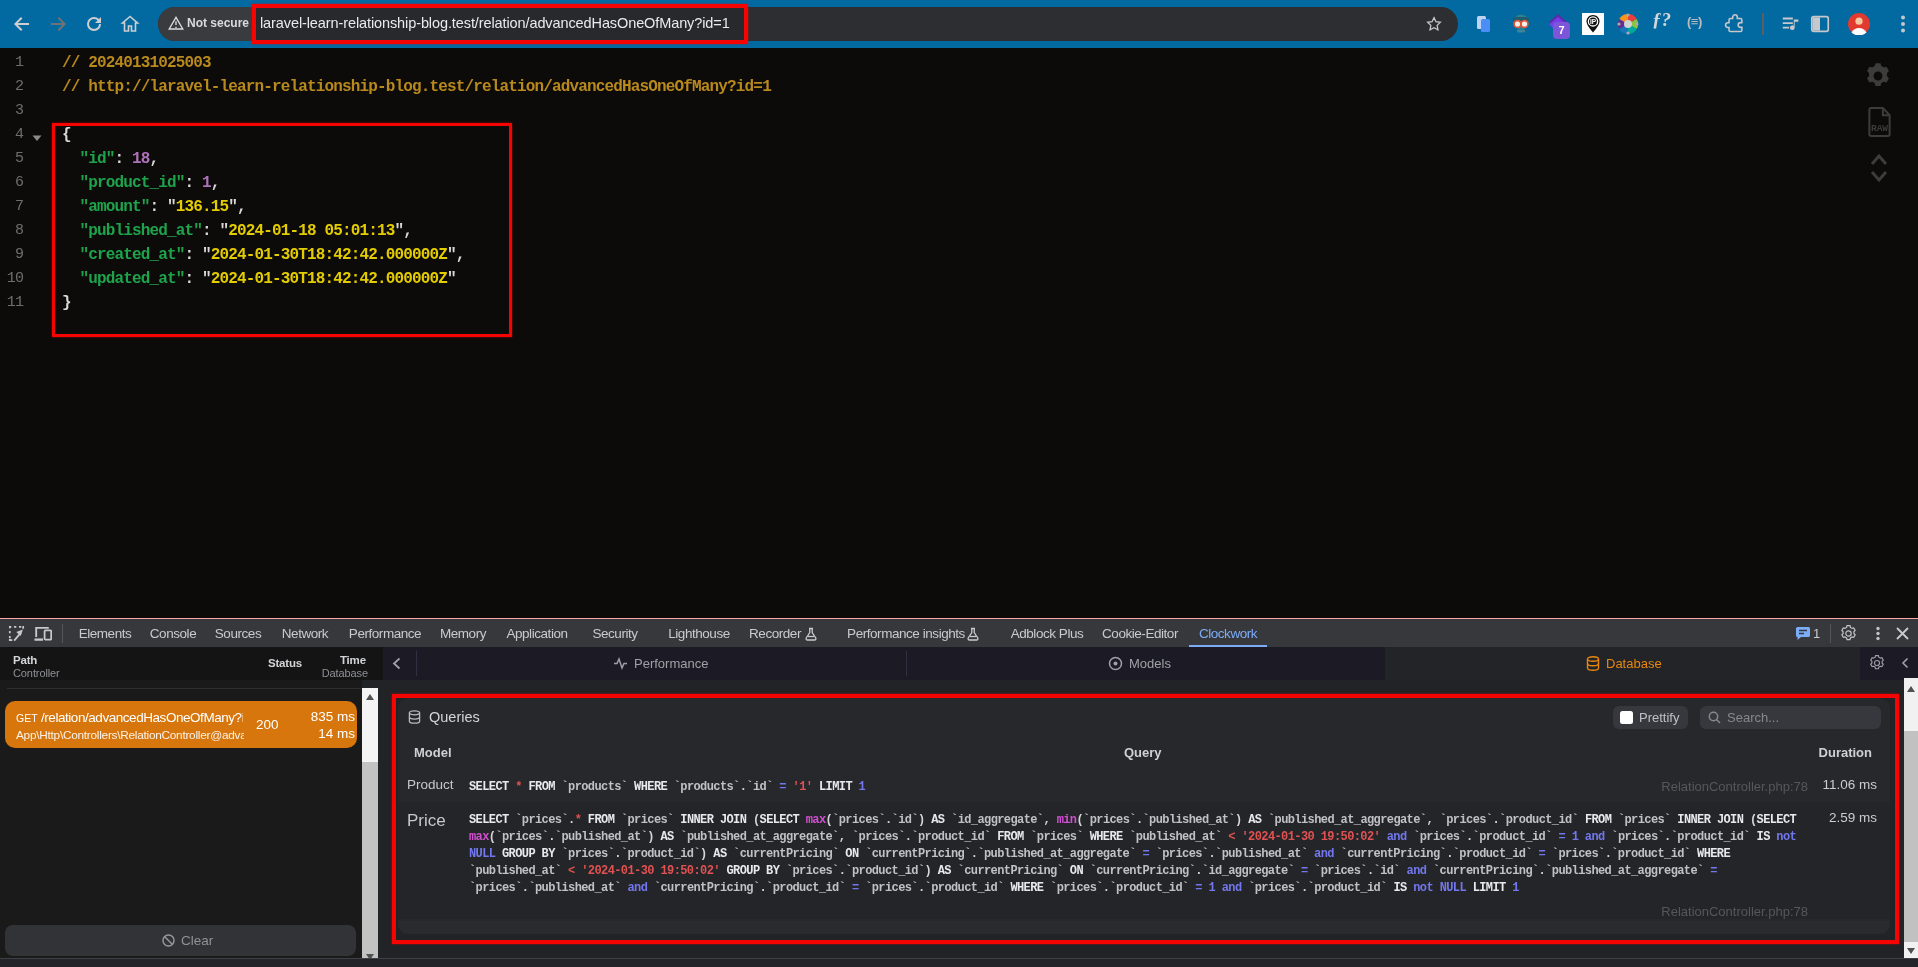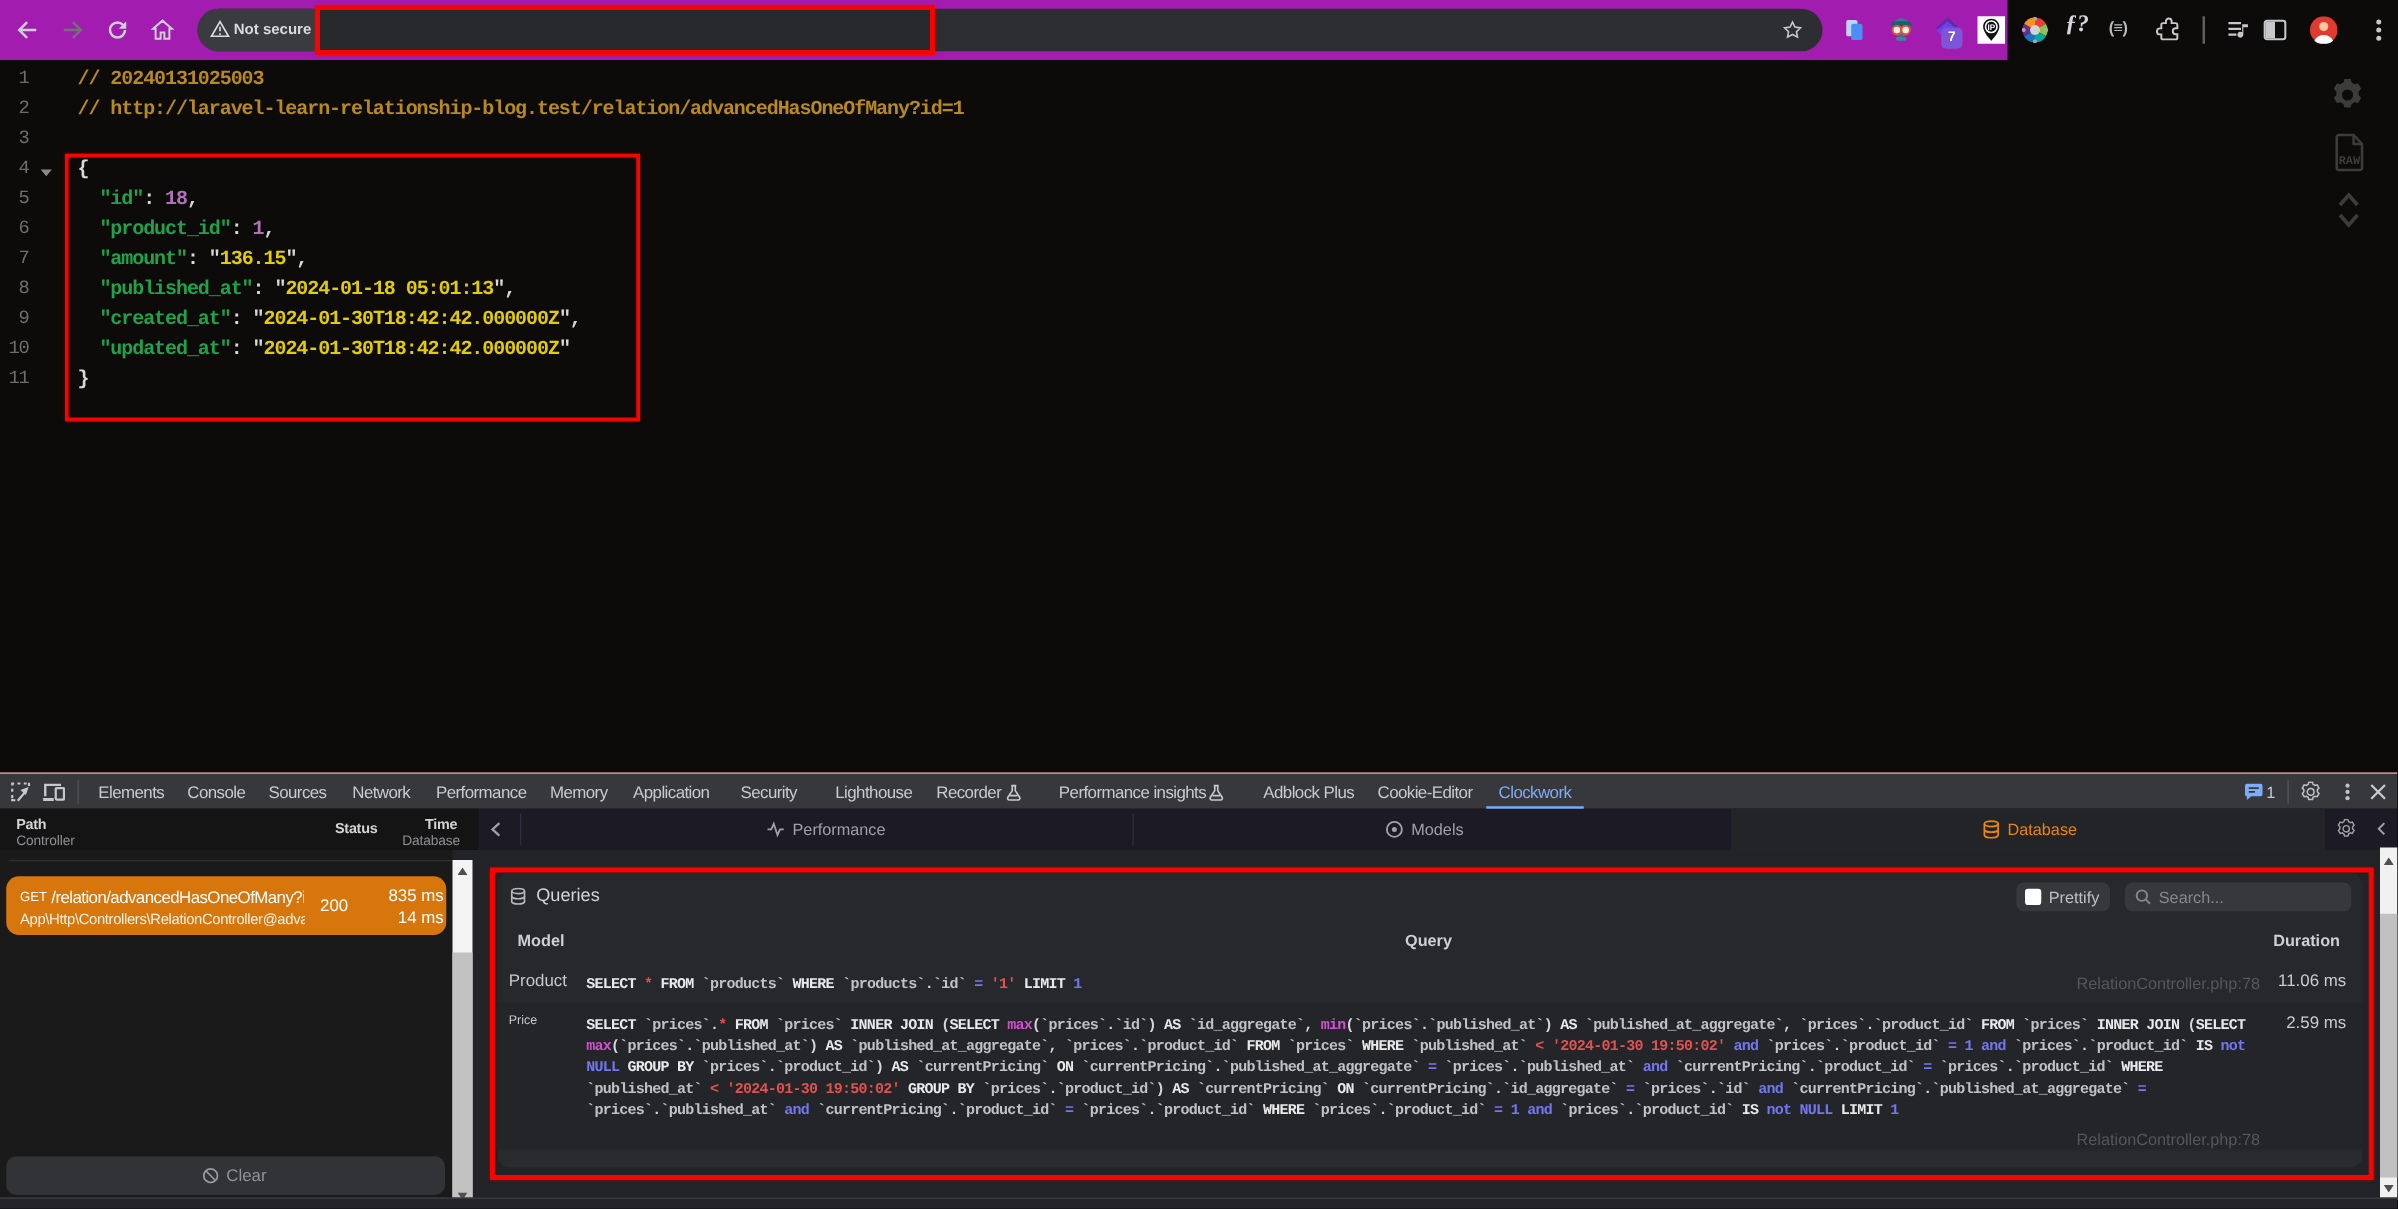--- a/index.html
+++ b/index.html
@@ -8,40 +8,41 @@
 .cl{position:absolute;height:24px;line-height:24px;font-family:"Liberation Mono",monospace;font-weight:bold;font-size:16px;letter-spacing:-0.85px;white-space:pre;color:#d8d8d6}
 .ln{position:absolute;width:23px;text-align:right;color:#6e6f6d;font-family:"Liberation Mono",monospace;font-size:15px;letter-spacing:-0.9px;line-height:24px;height:24px;font-weight:normal}
 .cm{color:#b8891c}.key{color:#1ea34c}.num{color:#ae72ba}.str{color:#e3cc00}.w{color:#d8d8d6}
 .redbox{position:absolute;border:3px solid #f50402;box-shadow:0 0 2px rgba(255,0,0,.6)}
 .sq{position:absolute;height:17px;line-height:17px;font-family:"Liberation Mono",monospace;font-weight:bold;font-size:12px;letter-spacing:-0.6px;white-space:pre;color:#bfc1c5}
 .k{color:#e9e9eb}.i{color:#bfc1c5}.f{color:#d14fd1}.s{color:#e05252}.o{color:#7277ee}.p{color:#d5d6d8}
 .dtab{position:absolute;top:0;height:29px;line-height:29px;font-size:13.5px;letter-spacing:-0.45px;color:#c8cacd;transform:translateX(-50%);white-space:nowrap}
 </style></head>
 <body>
 
-<div class="abs" style="left:0;top:0;width:1606px;height:48px;background:#a21caf">
+<div class="abs" style="left:0;top:0;width:1918px;height:48px;background:#0369a1">
   <svg class="abs" style="left:12px;top:14px" width="20" height="20" viewBox="0 0 20 20">
       <path d="M17 9H5.8l4.6-4.6L9 3l-7 7 7 7 1.4-1.4L5.8 11H17z" fill="#cdcfd2"></path>
     </svg>
   <svg class="abs" style="left:48px;top:14px" width="20" height="20" viewBox="0 0 20 20">
       <path d="M3 9h11.2l-4.6-4.6L11 3l7 7-7 7-1.4-1.4 4.6-4.6H3z" fill="#707275"></path>
     </svg>
   <svg class="abs" style="left:84px;top:14px" width="20" height="20" viewBox="0 0 20 20">
       <path d="M10 3a7 7 0 1 0 7 7h-2a5 5 0 1 1-5-5c1.4 0 2.6.55 3.54 1.46L11 9h6V3l-2.05 2.05A6.98 6.98 0 0 0 10 3z" fill="#cdcfd2"></path>
     </svg>
   <svg class="abs" style="left:120px;top:14px" width="20" height="20" viewBox="0 0 20 20">
       <path d="M10 2.5 2.5 9h2v8h4v-5h3v5h4V9h2L10 2.5z" fill="none" stroke="#cdcfd2" stroke-width="1.6"></path>
     </svg>
   <div class="abs" style="left:158px;top:7px;width:1300px;height:34px;border-radius:17px;background:#2d2e31"></div>
   <div class="abs" style="left:158px;top:7px;width:94px;height:34px;border-radius:17px 0 0 17px;background:#3a3b3f"></div>
   <div class="abs" style="left:254px;top:7px;width:494px;height:34px;background:#28292c"></div>
   <svg class="abs" style="left:168px;top:15px" width="16" height="16" viewBox="0 0 24 24">
       <path d="M12 3.5 1.8 21h20.4L12 3.5zm0 6v5.5M12 17.5v2" fill="none" stroke="#dadce0" stroke-width="2"></path>
     </svg>
   <div class="abs" style="left:187px;top:0;height:48px;line-height:47px;font-size:12px;font-weight:bold;color:#d8dadd">Not secure</div>
+  <div class="abs" style="left:260px;top:0;height:48px;line-height:47px;font-size:14.5px;color:#e9eaed;letter-spacing:-0.1px">laravel-learn-relationship-blog.test/relation/advancedHasOneOfMany?id=1</div>
   <svg class="abs" style="left:1425px;top:15px" width="18" height="18" viewBox="0 0 24 24">
       <path d="M12 3.5l2.6 5.4 5.9.8-4.3 4.1 1.1 5.8L12 16.8l-5.3 2.8 1.1-5.8-4.3-4.1 5.9-.8z" fill="none" stroke="#c6c8cb" stroke-width="1.7"></path>
     </svg>
 
   <svg class="abs" style="left:1473px;top:13px" width="22" height="22" viewBox="0 0 22 22">
       <rect x="4" y="3" width="9" height="13" rx="1.5" fill="#bfd4f2"></rect>
       <rect x="8" y="6" width="9" height="13" rx="1.5" fill="#4b8ef7"></rect>
     </svg>
   <svg class="abs" style="left:1510px;top:13px" width="22" height="22" viewBox="0 0 22 22">
       <circle cx="11" cy="9" r="7.5" fill="#2e7f8f"></circle>
@@ -313,21 +314,21 @@
   </div>
 
   <div class="abs" style="left:16px;top:47px;font-size:13px;font-weight:bold;color:#cfd0d3">Model</div>
   <div class="abs" style="left:726px;top:47px;font-size:13px;font-weight:bold;color:#cfd0d3">Query</div>
   <div class="abs" style="left:1374px;top:47px;width:100px;text-align:right;font-size:13px;font-weight:bold;color:#cfd0d3">Duration</div>
 
   <div class="abs" style="left:9px;top:79px;font-size:13.5px;color:#c6c8cb">Product</div>
   <div class="abs" style="left:1240px;top:81px;width:170px;text-align:right;font-size:13px;color:#55575c">RelationController.php:78</div>
   <div class="abs" style="left:1374px;top:79px;width:105px;text-align:right;font-size:13.5px;color:#cbccce">11.06 ms</div>
 
-  <div class="abs" style="left:9px;top:113px;font-size:10px;color:#c6c8cb">Price</div>
+  <div class="abs" style="left:9px;top:113px;font-size:17px;color:#c6c8cb">Price</div>
   <div class="abs" style="left:1374px;top:112px;width:105px;text-align:right;font-size:13.5px;color:#cbccce">2.59 ms</div>
   <div class="abs" style="left:1240px;top:206px;width:170px;text-align:right;font-size:13px;color:#55575c">RelationController.php:78</div>
 </div>
 <div class="sq" style="left:469px;top:779px"><span class="k">SELECT</span> <span class="s">*</span> <span class="k">FROM</span> <span class="i">`products`</span> <span class="k">WHERE</span> <span class="i">`products`</span><span class="p">.</span><span class="i">`id`</span> <span class="o">=</span> <span class="s">'1'</span> <span class="k">LIMIT</span> <span class="o">1</span></div>
 <div class="sq" style="left:469px;top:812px"><span class="k">SELECT</span> <span class="i">`prices`</span><span class="p">.</span><span class="s">*</span> <span class="k">FROM</span> <span class="i">`prices`</span> <span class="k">INNER JOIN</span> <span class="p">(</span><span class="k">SELECT</span> <span class="f">max</span><span class="p">(</span><span class="i">`prices`</span><span class="p">.</span><span class="i">`id`</span><span class="p">)</span> <span class="k">AS</span> <span class="i">`id_aggregate`</span><span class="p">,</span> <span class="f">min</span><span class="p">(</span><span class="i">`prices`</span><span class="p">.</span><span class="i">`published_at`</span><span class="p">)</span> <span class="k">AS</span> <span class="i">`published_at_aggregate`</span><span class="p">,</span> <span class="i">`prices`</span><span class="p">.</span><span class="i">`product_id`</span> <span class="k">FROM</span> <span class="i">`prices`</span> <span class="k">INNER JOIN</span> <span class="p">(</span><span class="k">SELECT</span></div>
 <div class="sq" style="left:469px;top:829px"><span class="f">max</span><span class="p">(</span><span class="i">`prices`</span><span class="p">.</span><span class="i">`published_at`</span><span class="p">)</span> <span class="k">AS</span> <span class="i">`published_at_aggregate`</span><span class="p">,</span> <span class="i">`prices`</span><span class="p">.</span><span class="i">`product_id`</span> <span class="k">FROM</span> <span class="i">`prices`</span> <span class="k">WHERE</span> <span class="i">`published_at`</span> <span class="s">&lt;</span> <span class="s">'2024-01-30 19:50:02'</span> <span class="o">and</span> <span class="i">`prices`</span><span class="p">.</span><span class="i">`product_id`</span> <span class="o">=</span> <span class="o">1</span> <span class="o">and</span> <span class="i">`prices`</span><span class="p">.</span><span class="i">`product_id`</span> <span class="k">IS</span> <span class="o">not</span></div>
 <div class="sq" style="left:469px;top:846px"><span class="o">NULL</span> <span class="k">GROUP BY</span> <span class="i">`prices`</span><span class="p">.</span><span class="i">`product_id`</span><span class="p">)</span> <span class="k">AS</span> <span class="i">`currentPricing`</span> <span class="k">ON</span> <span class="i">`currentPricing`</span><span class="p">.</span><span class="i">`published_at_aggregate`</span> <span class="o">=</span> <span class="i">`prices`</span><span class="p">.</span><span class="i">`published_at`</span> <span class="o">and</span> <span class="i">`currentPricing`</span><span class="p">.</span><span class="i">`product_id`</span> <span class="o">=</span> <span class="i">`prices`</span><span class="p">.</span><span class="i">`product_id`</span> <span class="k">WHERE</span></div>
 <div class="sq" style="left:469px;top:863px"><span class="i">`published_at`</span> <span class="s">&lt;</span> <span class="s">'2024-01-30 19:50:02'</span> <span class="k">GROUP BY</span> <span class="i">`prices`</span><span class="p">.</span><span class="i">`product_id`</span><span class="p">)</span> <span class="k">AS</span> <span class="i">`currentPricing`</span> <span class="k">ON</span> <span class="i">`currentPricing`</span><span class="p">.</span><span class="i">`id_aggregate`</span> <span class="o">=</span> <span class="i">`prices`</span><span class="p">.</span><span class="i">`id`</span> <span class="o">and</span> <span class="i">`currentPricing`</span><span class="p">.</span><span class="i">`published_at_aggregate`</span> <span class="o">=</span></div>
 <div class="sq" style="left:469px;top:880px"><span class="i">`prices`</span><span class="p">.</span><span class="i">`published_at`</span> <span class="o">and</span> <span class="i">`currentPricing`</span><span class="p">.</span><span class="i">`product_id`</span> <span class="o">=</span> <span class="i">`prices`</span><span class="p">.</span><span class="i">`product_id`</span> <span class="k">WHERE</span> <span class="i">`prices`</span><span class="p">.</span><span class="i">`product_id`</span> <span class="o">=</span> <span class="o">1</span> <span class="o">and</span> <span class="i">`prices`</span><span class="p">.</span><span class="i">`product_id`</span> <span class="k">IS</span> <span class="o">not</span> <span class="o">NULL</span> <span class="k">LIMIT</span> <span class="o">1</span></div>
 

